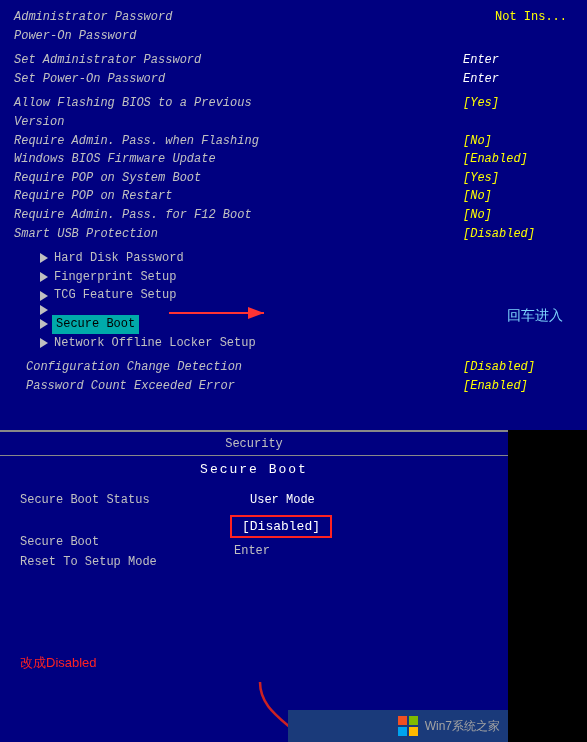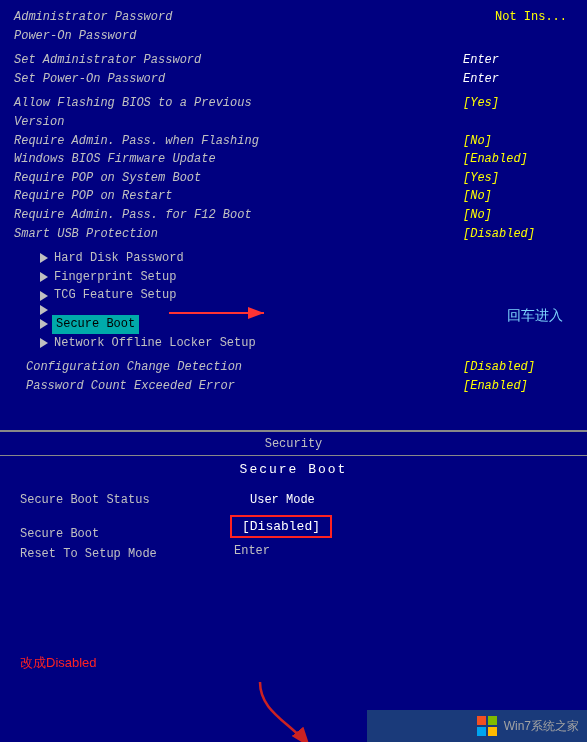--- a/index.html
+++ b/index.html
@@ -88,21 +88,21 @@
       width: 0; height: 0;
       border-top: 5px solid transparent;
       border-bottom: 5px solid transparent;
       border-left: 8px solid #c0c0c0;
       margin-right: 4px;
       vertical-align: middle;
     }
 
     
     .bios-bottom {
-      width: 587px;
+      width: 508px;
       height: 312px;
       background: #000080;
       position: relative;
       border-top: 2px solid #888;
     }
 
     .tab-bar {
       background: #000080;
       display: flex;
       justify-content: center;
@@ -148,21 +148,21 @@
       font-family: 'Courier New', monospace;
       margin-bottom: 8px;
       text-align: left;
       padding-left: 20px;
     }
 
     .sb-status-label {
       color: #c0c0c0;
       font-size: 12px;
       font-family: 'Courier New', monospace;
-      margin-bottom: 20px;
+      margin-bottom: 28px;
     }
 
     .sb-item {
       color: #c0c0c0;
       font-size: 12px;
       font-family: 'Courier New', monospace;
       margin-bottom: 6px;
     }
 
     .disabled-box {

